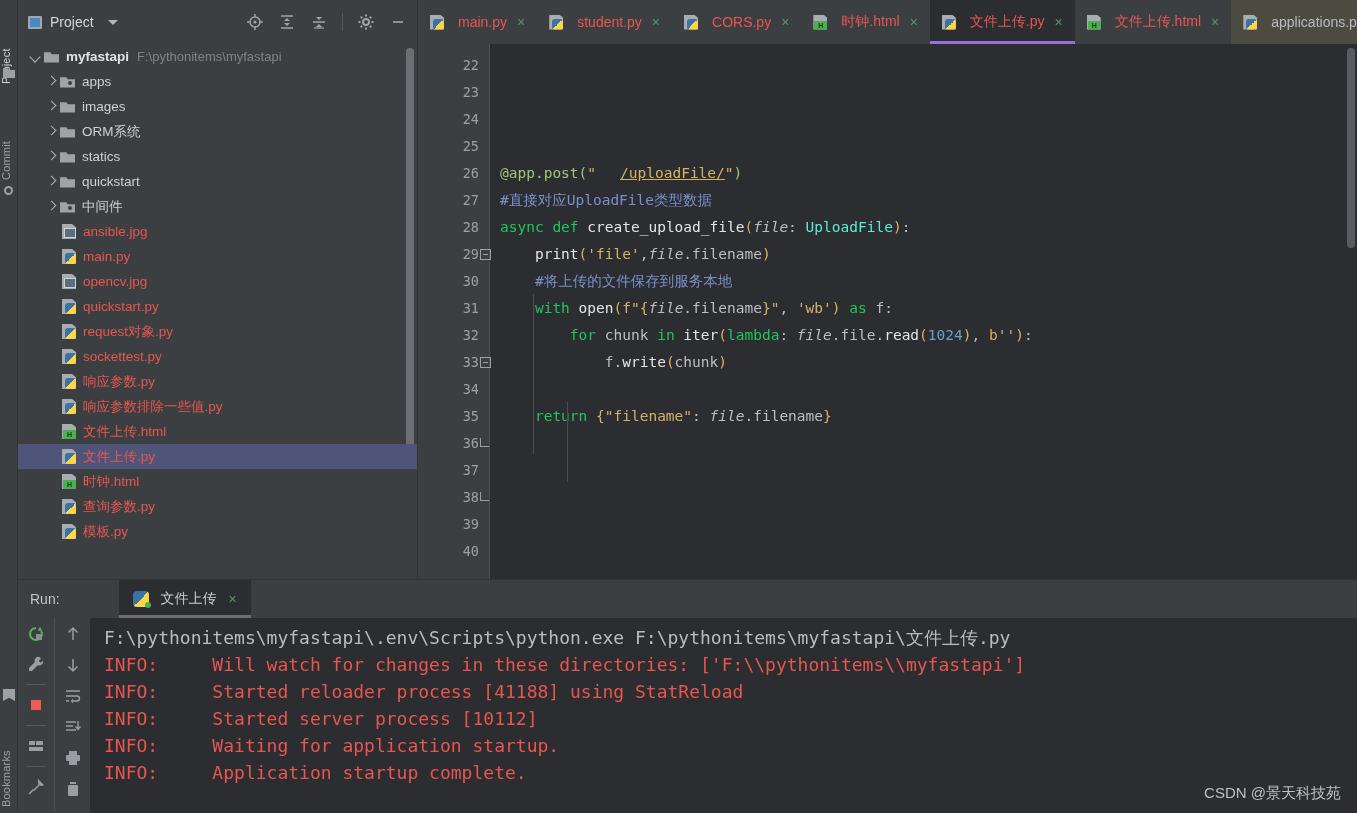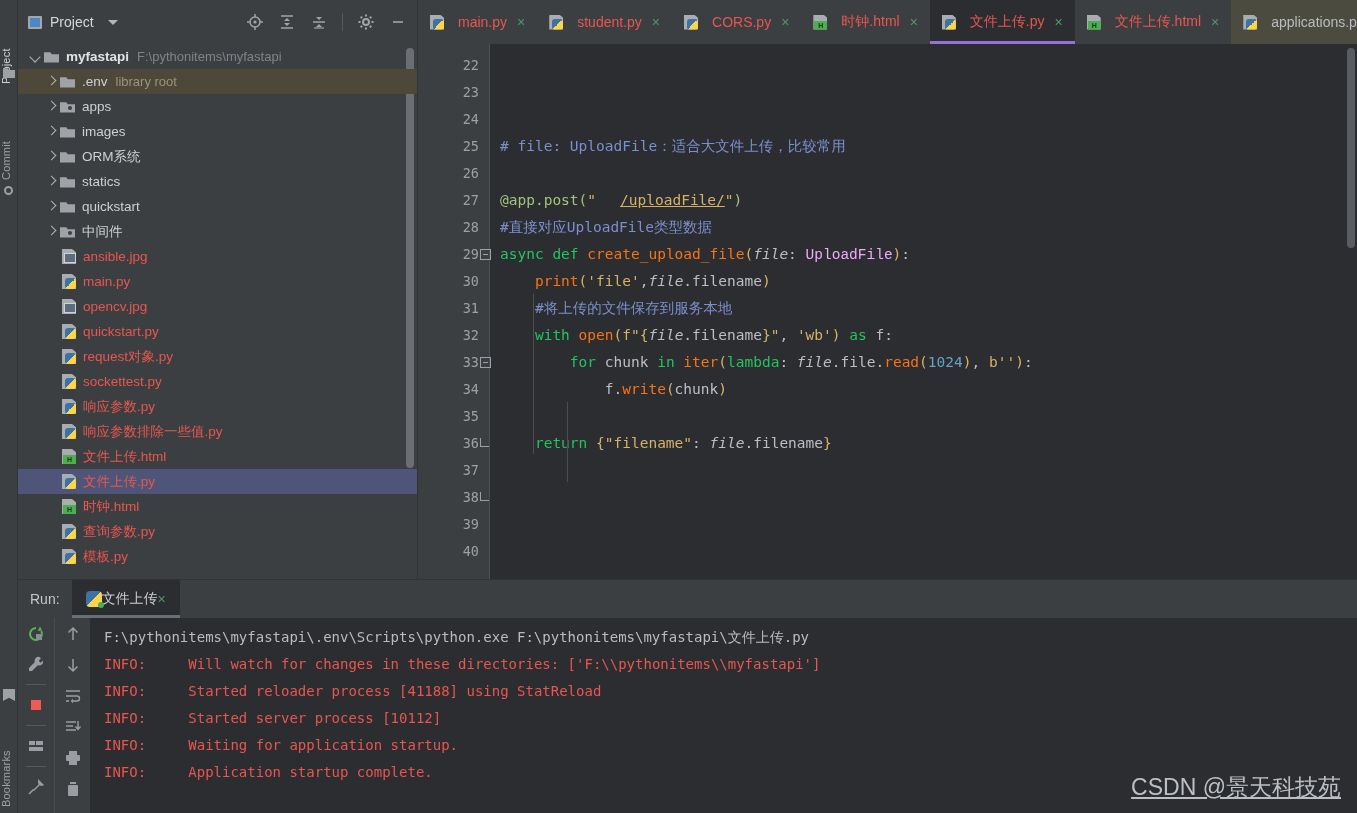--- a/index.html
+++ b/index.html
@@ -109,69 +109,69 @@
   .fold.minus::after{content:"";position:absolute;left:2px;top:4px;width:5px;height:1px;background:#9da0a4;}
   .fold.end{ width:9px; height:9px; border-left:1px solid #9da0a4;
              border-bottom:1px solid #9da0a4; }
   .code{ flex:1; padding-top:8px; padding-left:10px; position:relative; overflow:hidden;
          font-family:"DejaVu Sans Mono", monospace; font-size:14.5px; }
   .cline{ height:27px; line-height:27px; white-space:pre; }
   .c-cmt{ color:#7b8fcd; }
   .c-kw{ color:#22c55e; }
   .c-dec{ color:#a3c47a; }
   .c-str{ color:#d6b265; }
-  .c-fn{ color:#f97316; }
+  .c-fn{ color:#e5e5e5; }
   .c-par{ color:#d6b265; }
   .c-num{ color:#68a0c8; }
-  .c-cls{ color:#f0abfc;font-family:Liberation Mono, monospace; }
+  .c-cls{ color:#5eead4; }
   .c-it{ font-style:italic; color:#bcbec4; }
   .c-link{ color:#d6b265; text-decoration:underline;margin-left:24px; }
   .c-punc{ color:#bcbec4; }
   .squiggle{ text-decoration:underline wavy #b05050; text-underline-offset:3px; }
 
   .edit-scroll-v{ position:absolute; right:2px; top:4px; width:8px; height:200px;
                   background:#585b60; border-radius:4px; }
 
   
   .iguide{ position:absolute; top:8px; bottom:0; width:1px; background:#4a4d51; }
 
   
   .bottom{ position:absolute; left:18px; right:0; bottom:0; height:234px;
            background:#3c3f41; border-top:1px solid #313337; display:flex;
            flex-direction:column; }
   .run-head{ height:38px; display:flex; align-items:stretch; background:#3c3f41;
              flex:0 0 38px; }
   .run-label{ display:flex; align-items:center; padding:0 12px; font-size:14px; color:#c3c6ca; }
-  .run-tab{ display:flex; align-items:center; gap:0; padding:0 14px; background:#2b2d30;
-            position:relative; cursor:pointer; }
+  .run-tab{ display:flex; align-items:center; gap:12px; padding:0 14px; background:#2b2d30;
+            position:relative; cursor:pointer;margin-left:47px; }
   .run-tab::after{ content:""; position:absolute; left:0; right:0; bottom:0; height:3px;
             background:#6a6f76; }
   .run-tab .rt-label{ font-size:14px; color:#c9ccd0; }
   .run-tab .x{ color:#4e9a6a; font-size:14px; }
   .run-pyico{ width:16px;height:16px;position:relative;
       background:linear-gradient(135deg,#3b73a5 0 50%, #ffd447 50% 100%);border-radius:4px; }
   .run-pyico::after{content:"";position:absolute;right:-2px;bottom:-1px;width:6px;height:6px;
       background:#4caf50;border-radius:50%;}
 
   .run-body{ flex:1; display:flex; min-height:0; }
   .run-tools{ width:36px; flex:0 0 36px; background:#3c3f41; display:flex;
               flex-direction:column; align-items:center; padding-top:6px; gap:10px; }
   .run-tools2{ width:36px; flex:0 0 36px; background:#3c3f41; display:flex;
               flex-direction:column; align-items:center; padding-top:6px; gap:11px;
               border-left:1px solid #4a4d51;}
   .ticon{ width:20px;height:20px;cursor:pointer;display:flex;align-items:center;justify-content:center; }
   .tdiv{ width:20px;height:1px;background:#55585c; }
   .console{ flex:1; background:#2b2d30; padding:6px 0 0 14px; overflow:hidden;
-            font-family:"DejaVu Sans Mono", monospace; font-size:14px; }
+            font-family:"DejaVu Sans Mono", monospace; font-size:18px; }
   .conline{ height:27px; line-height:27px; white-space:pre; color:#e8564f; }
   .conline.first{ color:#b9bcc0; }
   .con-url{ color:#9a86d6; text-decoration:underline; background:#adb1c9; padding:1px 0; }
 
-  .watermark{ position:absolute; right:16px; bottom:10px; font-size:23px; color:#c9ccd0;
-              opacity:.92; font-family:"Liberation Sans",sans-serif;text-decoration:underline; }
+  .watermark{ position:absolute; right:16px; bottom:10px; font-size:15px; color:#c9ccd0;
+              opacity:.92; font-family:"Liberation Sans",sans-serif; }
 </style>
 </head>
 <body>
 
 <div class="app">
 
   <div class="rail">
     <div class="rail-label rail-project">Project</div>
     <div class="rail-ico folder"></div>
     <div class="rail-label rail-commit">Commit</div>
@@ -225,26 +225,20 @@
       </div>
     </div>
     <div class="tree" id="tree">
       <div class="tree-scroll-v"></div>
       <div class="tree-scroll-h"></div>
     <div class="row">
           <span class="arrow open"></span>
           <span class="folder-ico"></span>
           <span class="lbl bold">myfastapi</span>
           <span class="sub">F:\pythonitems\myfastapi</span>
-        </div>
-        <div class="row env ind1">
-          <span class="arrow closed"></span>
-          <span class="folder-ico"></span>
-          <span class="lbl">.env</span>
-          <span class="sub olive">library root</span>
         </div>
         <div class="row ind1">
           <span class="arrow closed"></span>
           <span class="folder-ico mod"></span>
           <span class="lbl">apps</span>
         </div>
         <div class="row ind1">
           <span class="arrow closed"></span>
           <span class="folder-ico"></span>
           <span class="lbl">images</span>
@@ -387,21 +381,20 @@
           <div class="gline">39</div>
           <div class="gline">40</div>
         </div>
       <div class="code" id="code">
         <div class="iguide" style="left:43px;top:250px;height:160px;"></div>
         <div class="iguide" style="left:77px;top:358px;height:80px;"></div>
         <div class="edit-scroll-v"></div>
       <div class="cline">&nbsp;</div>
           <div class="cline">&nbsp;</div>
           <div class="cline">&nbsp;</div>
-          <div class="cline"><span class="c-cmt"># file: UploadFile：适合大文件上传，比较常用</span></div>
           <div class="cline">&nbsp;</div>
           <div class="cline"><span class="c-dec">@app.post(</span><span class="c-str">"</span><span class="c-link">/uploadFile/</span><span class="c-str">"</span><span class="c-dec">)</span></div>
           <div class="cline"><span class="c-cmt">#直接对应UploadFile类型数据</span></div>
           <div class="cline"><span class="c-kw">async def </span><span class="c-fn">create_upload_file</span><span class="c-par">(</span><span class="c-it">file</span><span class="c-punc">: </span><span class="c-cls">UploadFile</span><span class="c-par">)</span><span class="c-punc">:</span></div>
           <div class="cline"><span class="c-fn">    print</span><span class="c-par">(</span><span class="c-str">'file'</span><span class="c-punc">,</span><span class="c-it">file</span><span class="c-punc">.filename</span><span class="c-par">)</span></div>
           <div class="cline"><span class="c-cmt">    #将上传的文件保存到服务本地</span></div>
           <div class="cline"><span class="c-kw">    with </span><span class="c-fn">open</span><span class="c-par">(</span><span class="c-str">f"{</span><span class="c-it">file</span><span class="c-punc">.filename</span><span class="c-str">}"</span><span class="c-punc">, </span><span class="c-str">'wb'</span><span class="c-par">)</span><span class="c-kw"> as </span><span class="c-punc">f:</span></div>
           <div class="cline"><span class="c-kw">        for </span><span class="c-punc">chunk</span><span class="c-kw"> in </span><span class="c-fn">iter</span><span class="c-par">(</span><span class="c-kw">lambda</span><span class="c-punc">: </span><span class="c-it">file</span><span class="c-punc">.file.</span><span class="c-fn">read</span><span class="c-par">(</span><span class="c-num">1024</span><span class="c-par">)</span><span class="c-punc">, </span><span class="c-str">b''</span><span class="c-par">)</span><span class="c-punc">:</span></div>
           <div class="cline"><span class="c-punc">            f.</span><span class="c-fn">write</span><span class="c-par">(</span><span class="c-punc">chunk</span><span class="c-par">)</span></div>
           <div class="cline">&nbsp;</div>

